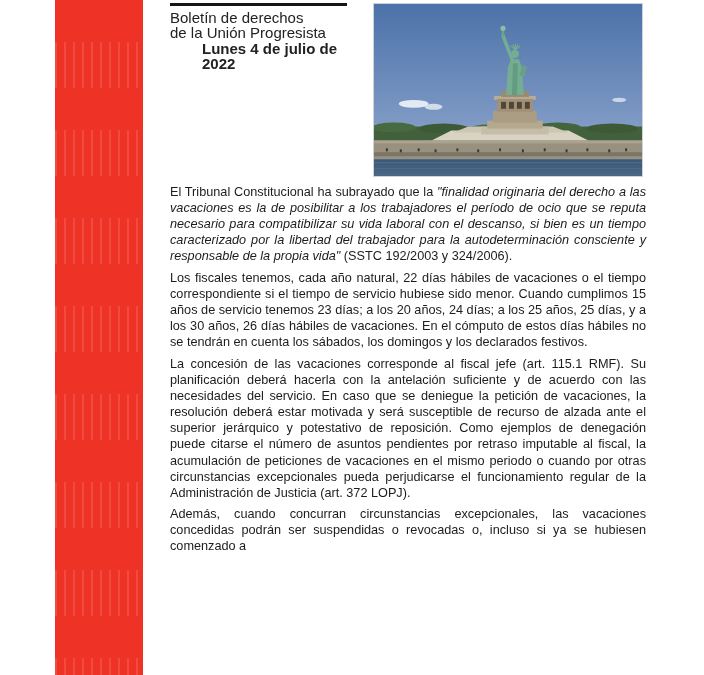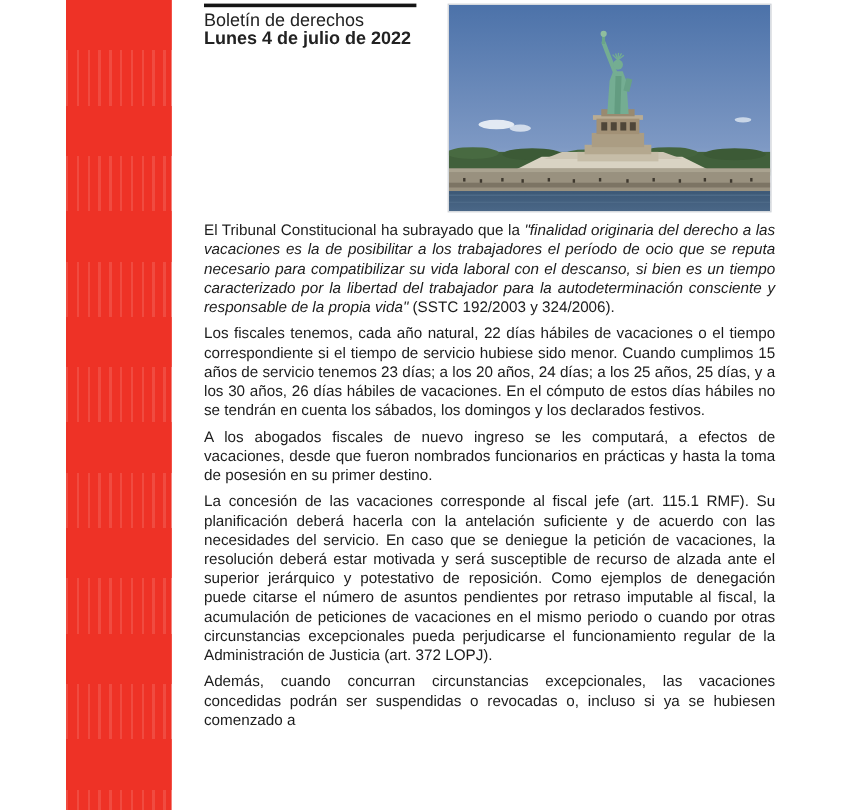--- a/index.html
+++ b/index.html
@@ -16,21 +16,21 @@
       repeating-linear-gradient(180deg, rgba(238,50,38,1) 0 42px, rgba(238,50,38,0) 42px 88px),
       repeating-linear-gradient(90deg, rgba(255,255,255,0.12) 0 2px, rgba(255,255,255,0) 2px 9px);
   }
   .rule{
     position:absolute;left:170px;top:3px;width:177px;height:3px;background:#151515;
   }
   .masthead{
     position:absolute;left:170px;top:10px;width:190px;
     font-size:15px;line-height:15.4px;color:#222222;
   }
-  .masthead .date{font-weight:bold;}
+  .masthead .date{font-weight:bold;margin-left:32px;}
   .photo{
     position:absolute;left:373px;top:3px;width:270px;height:174px;
     border:1px solid #cfd3d8;box-sizing:border-box;overflow:hidden;
   }
   .photo svg{display:block;width:100%;height:100%;}
   .article{
     position:absolute;left:170px;top:184px;width:476px;
     font-size:12.7px;line-height:16.1px;text-align:justify;color:#1c1c1c;
   }
   .article p{margin:0 0 5.5px 0;}
@@ -40,20 +40,21 @@
 <body>
 
 <div class="page">
 
   <div class="red-bar"></div>
 
   <div class="rule"></div>
 
   <div class="masthead">
     <div>Boletín de derechos</div>
+    <div>de la Unión Progresista</div>
     <div class="date">Lunes 4 de julio de 2022</div>
   </div>
 
   <div class="photo">
     <svg viewBox="0 0 270 174" preserveAspectRatio="none" aria-hidden="true">
       <defs>
         <linearGradient id="sky" x1="0" y1="0" x2="0" y2="1">
           <stop offset="0" stop-color="#4c72a9"></stop>
           <stop offset="0.75" stop-color="#7e99c4"></stop>
           <stop offset="1" stop-color="#a6b8d6"></stop>
@@ -136,18 +137,17 @@
           <line x1="142" y1="46.5" x2="145" y2="41"></line>
           <line x1="142" y1="46.5" x2="147" y2="42.5"></line>
         </g>
       </g>
     </svg>
   </div>
 
   <div class="article">
     <p><span>El Tribunal Constitucional ha subrayado que la </span><span class="q">"finalidad originaria del derecho a las vacaciones es la de posibilitar a los trabajadores el período de ocio que se reputa necesario para compatibilizar su vida laboral con el descanso, si bien es un tiempo caracterizado por la libertad del trabajador para la autodeterminación consciente y responsable de la propia vida"</span><span> (SSTC 192/2003 y 324/2006).</span></p>
     <p>Los fiscales tenemos, cada año natural, 22 días hábiles de vacaciones o el tiempo correspondiente si el tiempo de servicio hubiese sido menor. Cuando cumplimos 15 años de servicio tenemos 23 días; a los 20 años, 24 días; a los 25 años, 25 días, y a los 30 años, 26 días hábiles de vacaciones. En el cómputo de estos días hábiles no se tendrán en cuenta los sábados, los domingos y los declarados festivos.</p>
-    <p>A los abogados fiscales de nuevo ingreso se les computará, a efectos de vacaciones, desde que fueron nombrados funcionarios en prácticas y hasta la toma de posesión en su primer destino.</p>
     <p>La concesión de las vacaciones corresponde al fiscal jefe (art. 115.1 RMF). Su planificación deberá hacerla con la antelación suficiente y de acuerdo con las necesidades del servicio. En caso que se deniegue la petición de vacaciones, la resolución deberá estar motivada y será susceptible de recurso de alzada ante el superior jerárquico y potestativo de reposición. Como ejemplos de denegación puede citarse el número de asuntos pendientes por retraso imputable al fiscal, la acumulación de peticiones de vacaciones en el mismo periodo o cuando por otras circunstancias excepcionales pueda perjudicarse el funcionamiento regular de la Administración de Justicia (art. 372 LOPJ).</p>
     <p>Además, cuando concurran circunstancias excepcionales, las vacaciones concedidas podrán ser suspendidas o revocadas o, incluso si ya se hubiesen comenzado a</p>
   </div>
 
 </div>
 
 </body></html>

